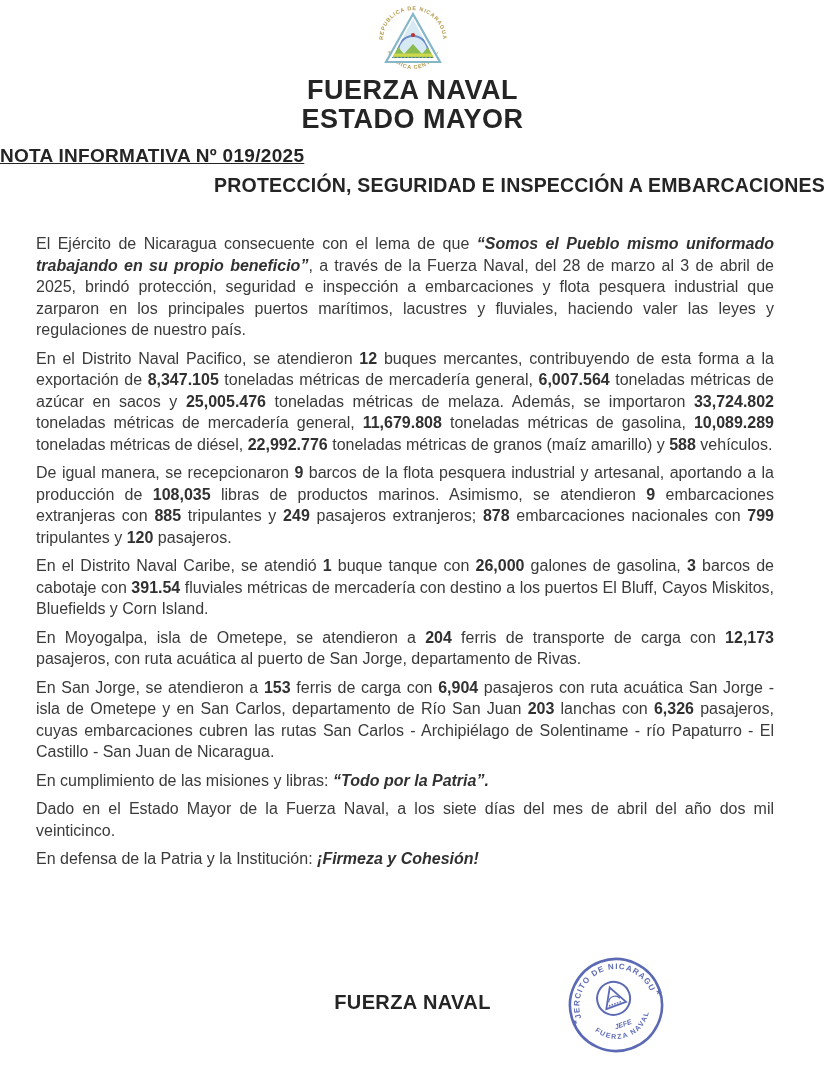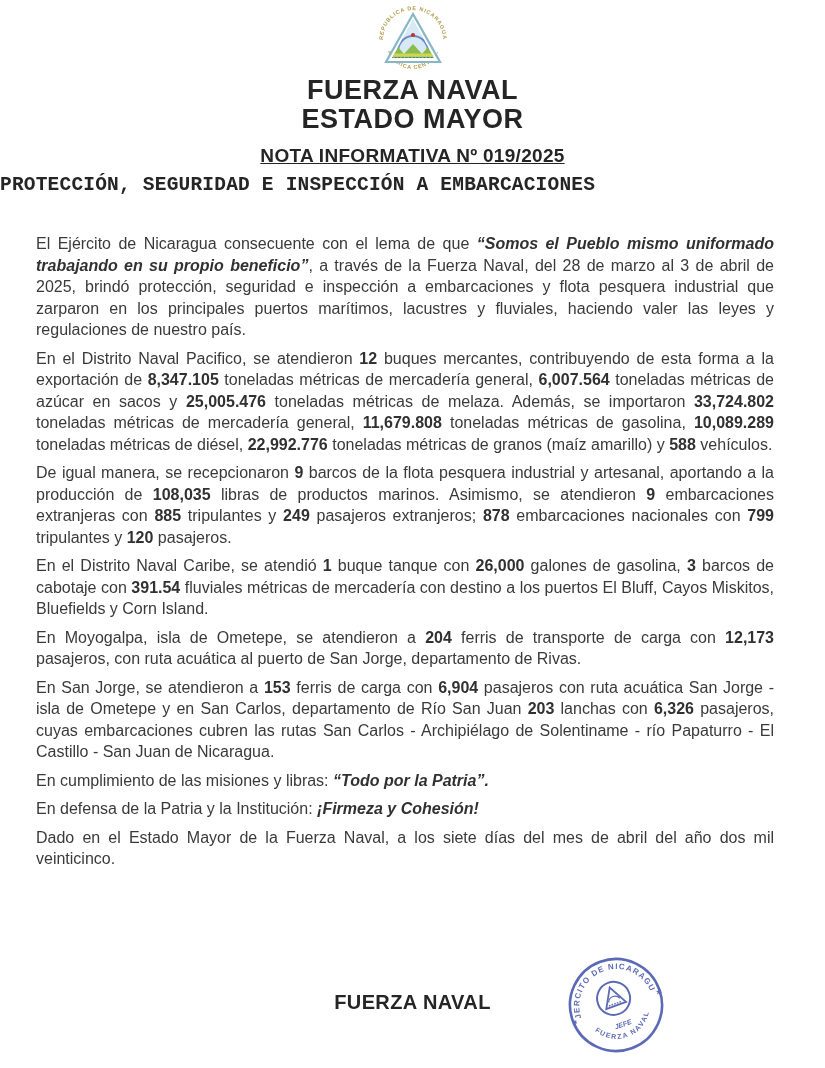--- a/index.html
+++ b/index.html
@@ -29,39 +29,38 @@
     font-weight: 700;
     line-height: 29px;
     color: #252525;
     letter-spacing: 0.5px;
   }
   .note-number {
     position: absolute;
     top: 145px;
     left: 0;
     width: 100%;
-    text-align: center;
+    text-align: left;
     font-size: 19px;
     font-weight: 700;
     color: #252525;
     text-decoration: underline;
     letter-spacing: 0.3px;
   }
   .subject {
     position: absolute;
     top: 174px;
     left: 0;
     width: 100%;
-    text-align: left;
+    text-align: right;
     font-size: 19.5px;
     font-weight: 700;
     line-height: 22px;
     color: #252525;
     letter-spacing: 0.2px;
-    font-family: Liberation Mono, monospace;
   }
   .body-text {
     position: absolute;
     top: 233px;
     left: 36px;
     width: 754px;
   }
   .body-text p {
     margin: 0 16px 7px 0;
     font-size: 16px;
@@ -136,22 +135,22 @@
   </div>
 
   <div class="body-text">
     <p><span>El Ejército de Nicaragua consecuente con el lema de que </span><span class="b i">“Somos el Pueblo mismo uniformado trabajando en su propio beneficio”</span><span>, a través de la Fuerza Naval, del 28 de marzo al 3 de abril de 2025, brindó protección, seguridad e inspección a embarcaciones y flota pesquera industrial que zarparon en los principales puertos marítimos, lacustres y fluviales, haciendo valer las leyes y regulaciones de nuestro país.</span></p>
     <p><span>En el Distrito Naval Pacifico, se atendieron </span><span class="b">12</span><span> buques mercantes, contribuyendo de esta forma a la exportación de </span><span class="b">8,347.105</span><span> toneladas métricas de mercadería general, </span><span class="b">6,007.564</span><span> toneladas métricas de azúcar en sacos y </span><span class="b">25,005.476</span><span> toneladas métricas de melaza. Además, se importaron </span><span class="b">33,724.802</span><span> toneladas métricas de mercadería general, </span><span class="b">11,679.808</span><span> toneladas métricas de gasolina, </span><span class="b">10,089.289</span><span> toneladas métricas de diésel, </span><span class="b">22,992.776</span><span> toneladas métricas de granos (maíz amarillo) y </span><span class="b">588</span><span> vehículos.</span></p>
     <p><span>De igual manera, se recepcionaron </span><span class="b">9</span><span> barcos de la flota pesquera industrial y artesanal, aportando a la producción de </span><span class="b">108,035</span><span> libras de productos marinos. Asimismo, se atendieron </span><span class="b">9</span><span> embarcaciones extranjeras con </span><span class="b">885</span><span> tripulantes y </span><span class="b">249</span><span> pasajeros extranjeros; </span><span class="b">878</span><span> embarcaciones nacionales con </span><span class="b">799</span><span> tripulantes y </span><span class="b">120</span><span> pasajeros.</span></p>
     <p><span>En el Distrito Naval Caribe, se atendió </span><span class="b">1</span><span> buque tanque con </span><span class="b">26,000</span><span> galones de gasolina, </span><span class="b">3</span><span> barcos de cabotaje con </span><span class="b">391.54</span><span> fluviales métricas de mercadería con destino a los puertos El Bluff, Cayos Miskitos, Bluefields y Corn Island.</span></p>
     <p><span>En Moyogalpa, isla de Ometepe, se atendieron a </span><span class="b">204</span><span> ferris de transporte de carga con </span><span class="b">12,173</span><span> pasajeros, con ruta acuática al puerto de San Jorge, departamento de Rivas.</span></p>
     <p><span>En San Jorge, se atendieron a </span><span class="b">153</span><span> ferris de carga con </span><span class="b">6,904</span><span> pasajeros con ruta acuática San Jorge - isla de Ometepe y en San Carlos, departamento de Río San Juan </span><span class="b">203</span><span> lanchas con </span><span class="b">6,326</span><span> pasajeros, cuyas embarcaciones cubren las rutas San Carlos - Archipiélago de Solentiname - río Papaturro - El Castillo - San Juan de Nicaragua.</span></p>
     <p><span>En cumplimiento de las misiones y libras: </span><span class="b i">“Todo por la Patria”.</span></p>
+    <p><span>Dado en el Estado Mayor de la Fuerza Naval, a los siete días del mes de abril del año dos mil veinticinco.</span></p>
     <p><span>En defensa de la Patria y la Institución: </span><span class="b i">¡Firmeza y Cohesión!</span></p>
-    <p><span>Dado en el Estado Mayor de la Fuerza Naval, a los siete días del mes de abril del año dos mil veinticinco.</span></p>
   </div>
 
   <div class="sig-block">
     <div>FUERZA NAVAL</div>
   </div>
 
   <div class="stamp-wrap">
     <svg width="156" height="122" viewBox="0 0 156 122">
       <defs>
         <path id="stArcTop" d="M 41 60 A 37 37 0 0 1 115 60" fill="none"></path>

